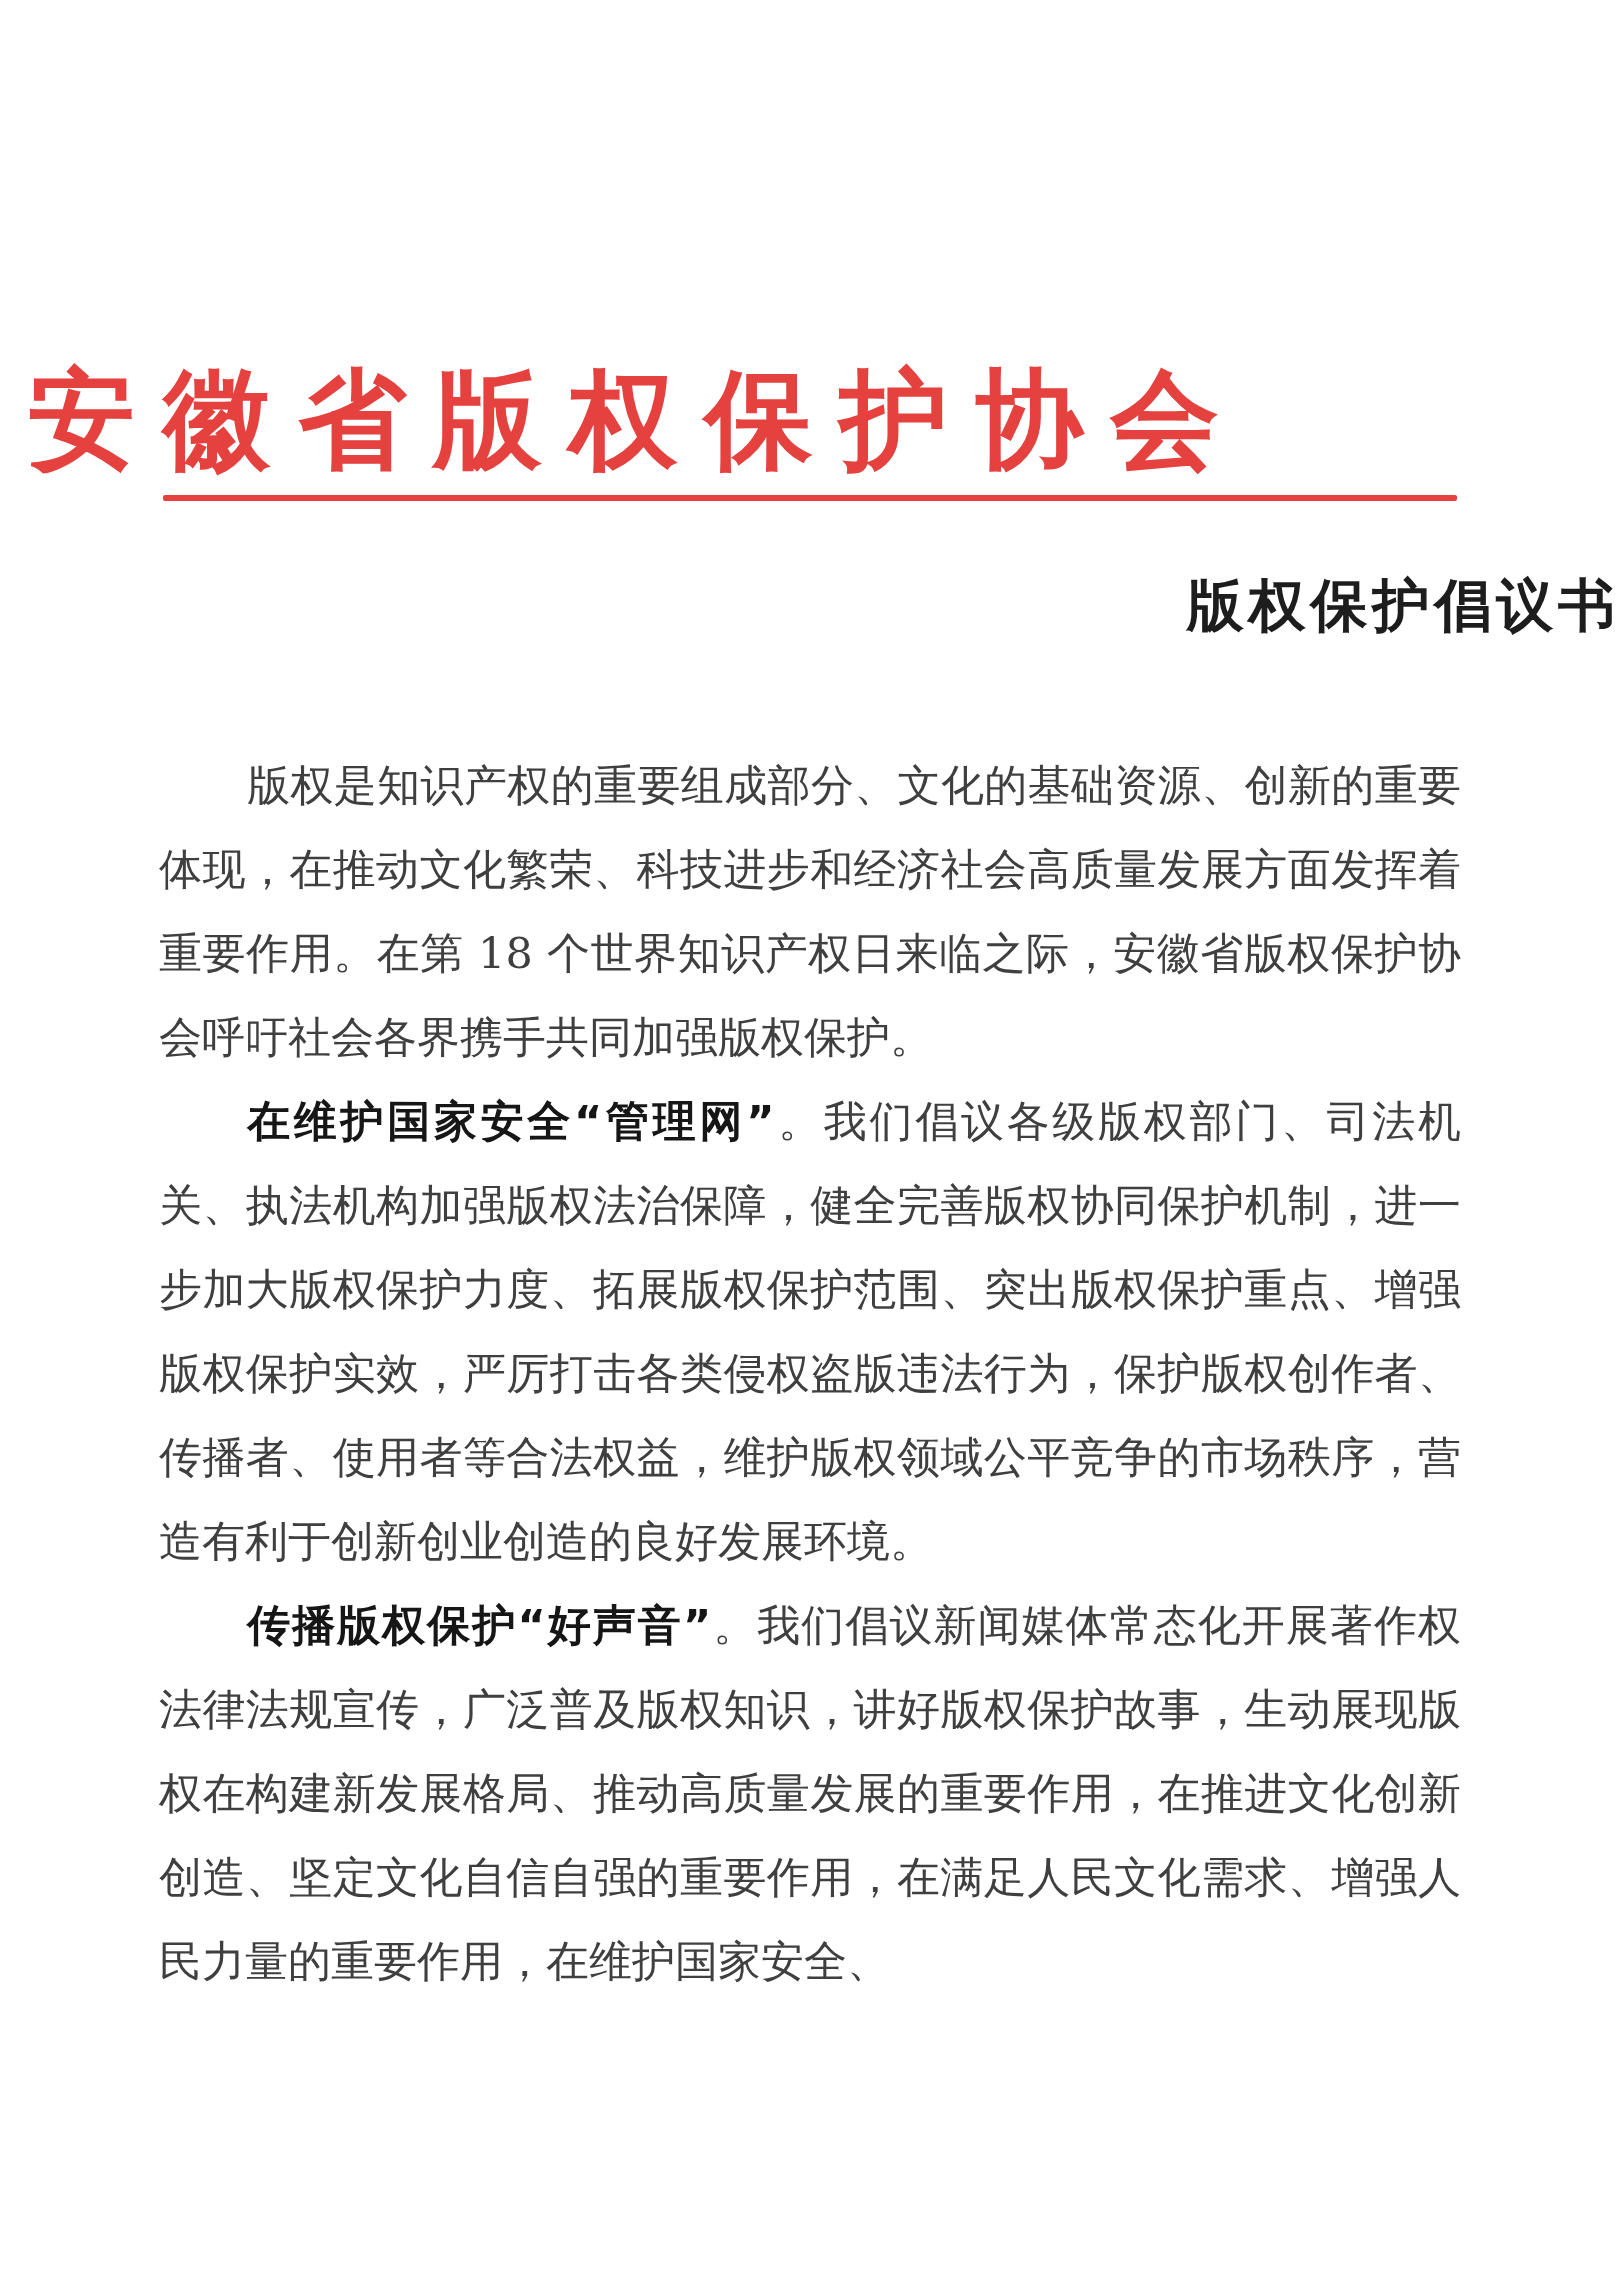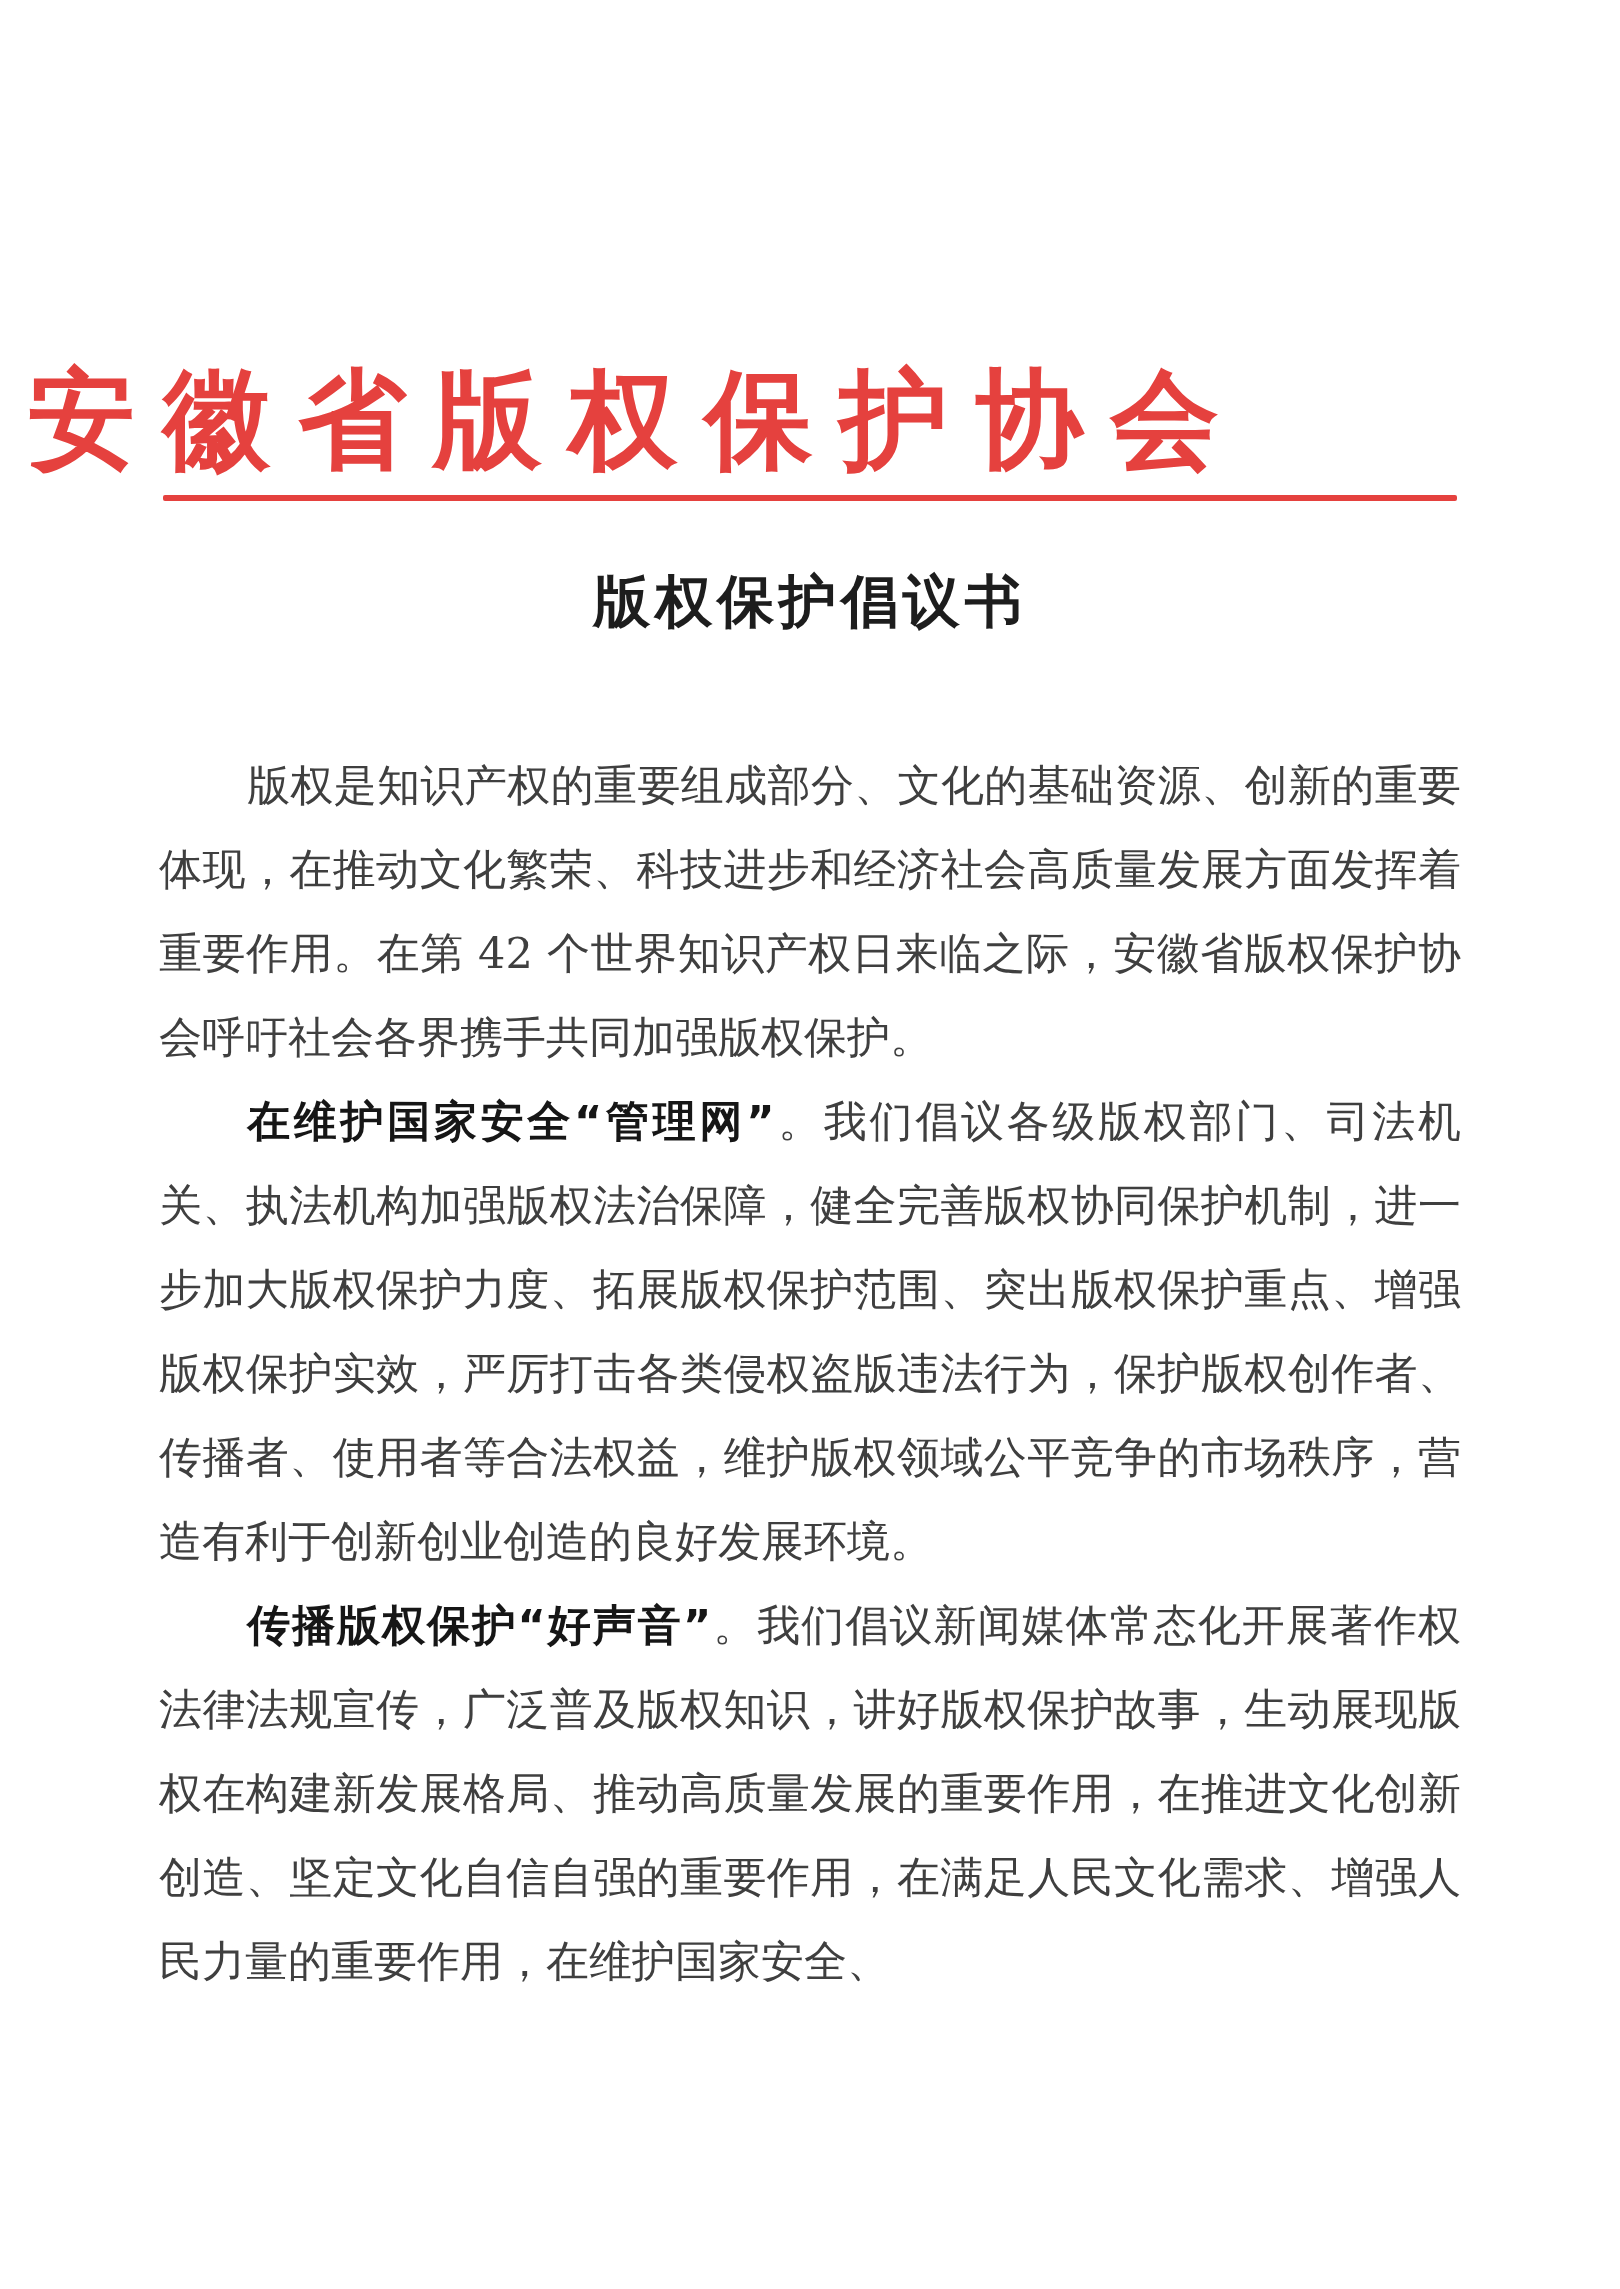--- a/index.html
+++ b/index.html
@@ -39,27 +39,27 @@
     width: 1294px;
     height: 5.9px;
     margin: 17.6px auto 0 auto;
     background: var(--accent, #e5413e);
     border-radius: 2px;
   }
 
   
   .doc-title {
     margin-top: 71px;
-    text-align: center;
+    text-align: right;
     font-size: 57px;
     line-height: 1.2;
     font-weight: 700;
     letter-spacing: 4.9px;
     color: #1d1d1d;
-    font-family: Liberation Mono, monospace;
+    font-family: Liberation Serif, serif;
   }
 
   
   .doc-body {
     width: 1302px;
     margin: 102px auto 0 auto;
     font-size: 43px;
     line-height: 84px;
     text-align: justify;
     color: #3f3f3f;
@@ -85,21 +85,21 @@
 
   <div class="letterhead">
     <div class="org-name">安徽省版权保护协会</div>
     <div class="letterhead-divider"></div>
   </div>
 
   <div class="doc-title">版权保护倡议书</div>
 
   <div class="doc-body">
 
-    <p class="para"><span class="lead"></span><span>版权是知识产权的重要组成部分、文化的基础资源、创新的重要体现，在推动文化繁荣、科技进步和经济社会高质量发展方面发挥着重要作用。在第 42 个世界知识产权日来临之际，安徽省版权保护协会呼吁社会各界携手共同加强版权保护。</span></p>
+    <p class="para"><span class="lead"></span><span>版权是知识产权的重要组成部分、文化的基础资源、创新的重要体现，在推动文化繁荣、科技进步和经济社会高质量发展方面发挥着重要作用。在第 18 个世界知识产权日来临之际，安徽省版权保护协会呼吁社会各界携手共同加强版权保护。</span></p>
 
     <p class="para"><span class="lead">在维护国家安全“管理网”</span><span>。我们倡议各级版权部门、司法机关、执法机构加强版权法治保障，健全完善版权协同保护机制，进一步加大版权保护力度、拓展版权保护范围、突出版权保护重点、增强版权保护实效，严厉打击各类侵权盗版违法行为，保护版权创作者、传播者、使用者等合法权益，维护版权领域公平竞争的市场秩序，营造有利于创新创业创造的良好发展环境。</span></p>
 
     <p class="para"><span class="lead">传播版权保护“好声音”</span><span>。我们倡议新闻媒体常态化开展著作权法律法规宣传，广泛普及版权知识，讲好版权保护故事，生动展现版权在构建新发展格局、推动高质量发展的重要作用，在推进文化创新创造、坚定文化自信自强的重要作用，在满足人民文化需求、增强人民力量的重要作用，在维护国家安全、</span></p>
 
   </div>
 
 </div>
 
 

